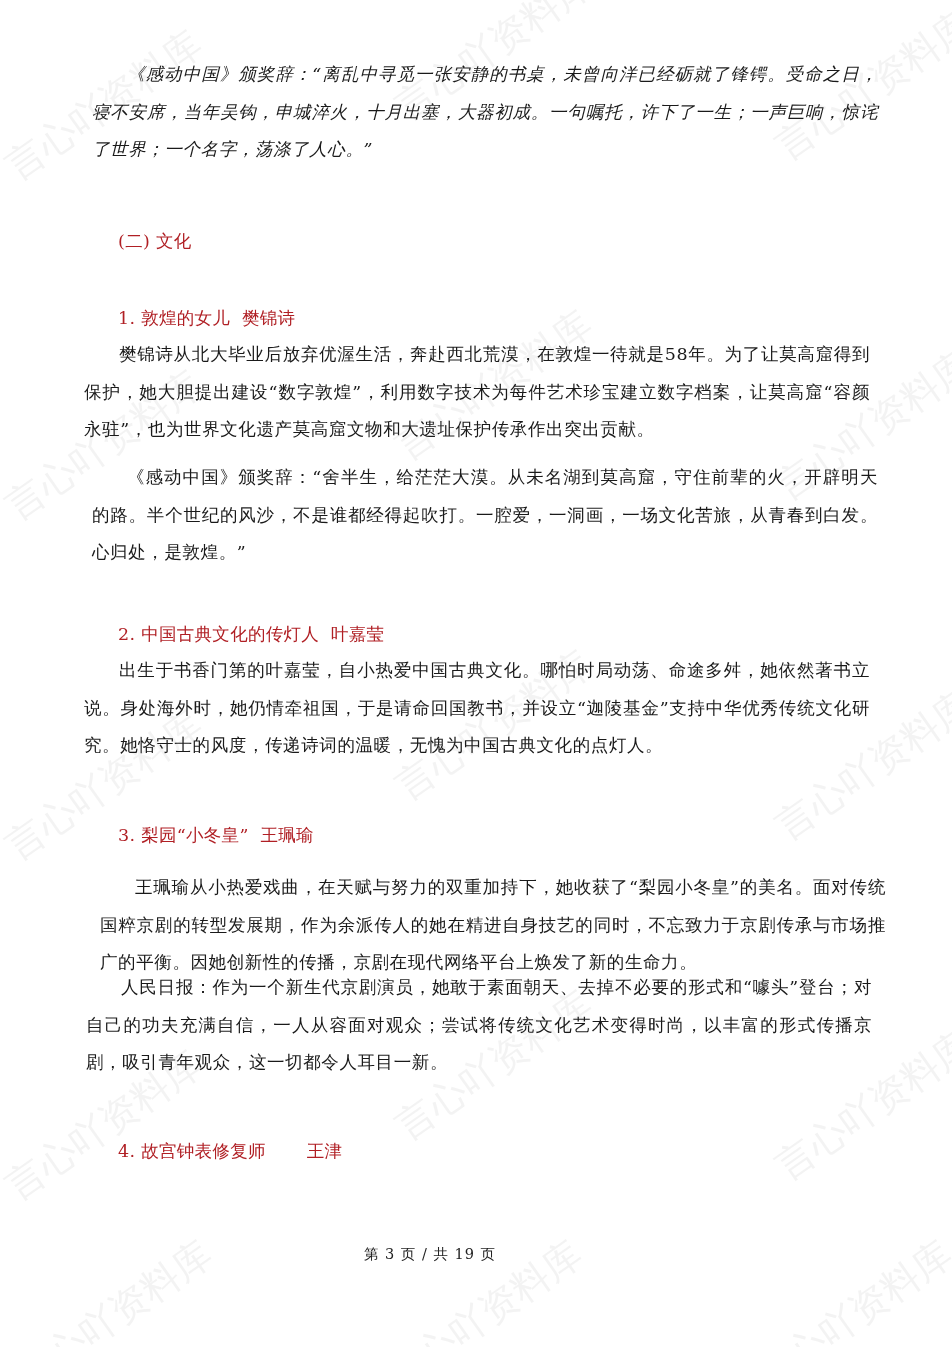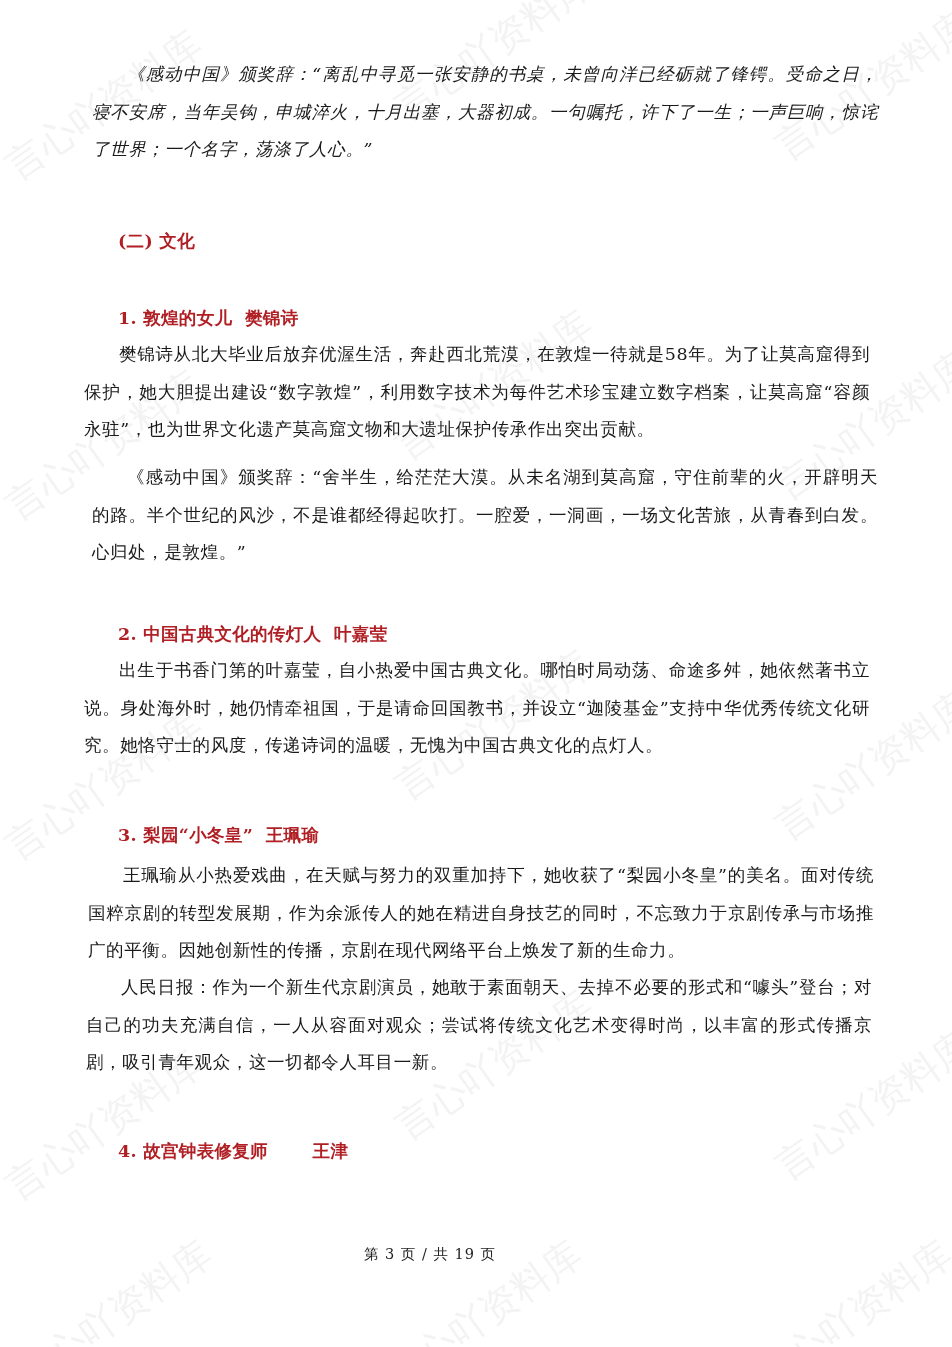--- a/index.html
+++ b/index.html
@@ -2,21 +2,21 @@
 <html><head>
   <meta charset="utf-8">
   <style>
     html, body { margin: 0; padding: 0; background: #ffffff; }
     body { width: 952px; height: 1347px; position: relative; overflow: hidden;
            font-family: "DejaVu Serif", "Liberation Serif", serif; color: #1a1a1a; }
     .page { position: absolute; left: 0; top: 0; width: 952px; height: 1347px; }
     .para { position: absolute; left: 84px; width: 786px; font-size: 17.5px;
             line-height: 37.5px; text-align: justify; text-indent: 35px; letter-spacing: 0.6px; }
     .heading { position: absolute; left: 118px; font-size: 17.5px; color: #b01f24;
-               font-weight: bold; letter-spacing: 0.3px; white-space: pre; }
+               font-weight: normal; letter-spacing: 0.3px; white-space: pre; }
     .footer { position: absolute; top: 1245px; left: 0; width: 860px; text-align: center;
               font-size: 14.5px; color: #222; letter-spacing: 1px; }
     .wm { position: absolute; font-size: 38px; color: rgba(180,180,180,0.16);
           transform: rotate(-35deg); font-family: "DejaVu Sans", sans-serif; white-space: nowrap;
           pointer-events: none; }
   </style>
 </head>
 <body>
 
 <div class="page">
@@ -42,19 +42,19 @@
   <div class="heading" style="top:229px;">(二) 文化</div>
 
   <div class="heading" style="top:306px;">1. 敦煌的女儿  樊锦诗</div>
   <p class="para" style="top:336px;margin:0;">樊锦诗从北大毕业后放弃优渥生活，奔赴西北荒漠，在敦煌一待就是58年。为了让莫高窟得到保护，她大胆提出建设“数字敦煌”，利用数字技术为每件艺术珍宝建立数字档案，让莫高窟“容颜永驻”，也为世界文化遗产莫高窟文物和大遗址保护传承作出突出贡献。</p>
   <p class="para" style="top:451px;margin:8px;">《感动中国》颁奖辞：“舍半生，给茫茫大漠。从未名湖到莫高窟，守住前辈的火，开辟明天的路。半个世纪的风沙，不是谁都经得起吹打。一腔爱，一洞画，一场文化苦旅，从青春到白发。心归处，是敦煌。”</p>
 
   <div class="heading" style="top:622px;">2. 中国古典文化的传灯人  叶嘉莹</div>
   <p class="para" style="top:652px;margin:0;">出生于书香门第的叶嘉莹，自小热爱中国古典文化。哪怕时局动荡、命途多舛，她依然著书立说。身处海外时，她仍情牵祖国，于是请命回国教书，并设立“迦陵基金”支持中华优秀传统文化研究。她恪守士的风度，传递诗词的温暖，无愧为中国古典文化的点灯人。</p>
 
   <div class="heading" style="top:823px;">3. 梨园“小冬皇”  王珮瑜</div>
-  <p class="para" style="top:853px;margin:4px;">王珮瑜从小热爱戏曲，在天赋与努力的双重加持下，她收获了“梨园小冬皇”的美名。面对传统国粹京剧的转型发展期，作为余派传人的她在精进自身技艺的同时，不忘致力于京剧传承与市场推广的平衡。因她创新性的传播，京剧在现代网络平台上焕发了新的生命力。</p>
+  <p class="para" style="top:853px;margin:16px;">王珮瑜从小热爱戏曲，在天赋与努力的双重加持下，她收获了“梨园小冬皇”的美名。面对传统国粹京剧的转型发展期，作为余派传人的她在精进自身技艺的同时，不忘致力于京剧传承与市场推广的平衡。因她创新性的传播，京剧在现代网络平台上焕发了新的生命力。</p>
   <p class="para" style="top:967px;margin:2px;">人民日报：作为一个新生代京剧演员，她敢于素面朝天、去掉不必要的形式和“噱头”登台；对自己的功夫充满自信，一人从容面对观众；尝试将传统文化艺术变得时尚，以丰富的形式传播京剧，吸引青年观众，这一切都令人耳目一新。</p>
 
   <div class="heading" style="top:1139px;">4. 故宫钟表修复师       王津</div>
 
   <div class="footer">第 3 页 / 共 19 页</div>
 </div>
 
 </body></html>

